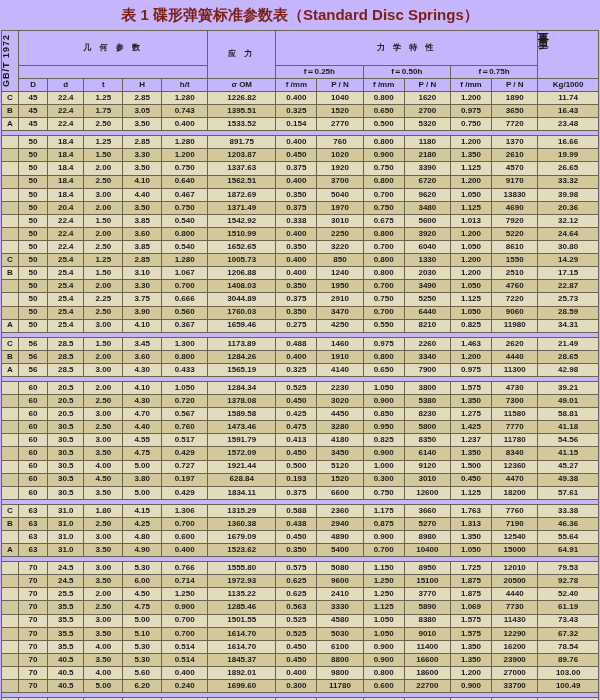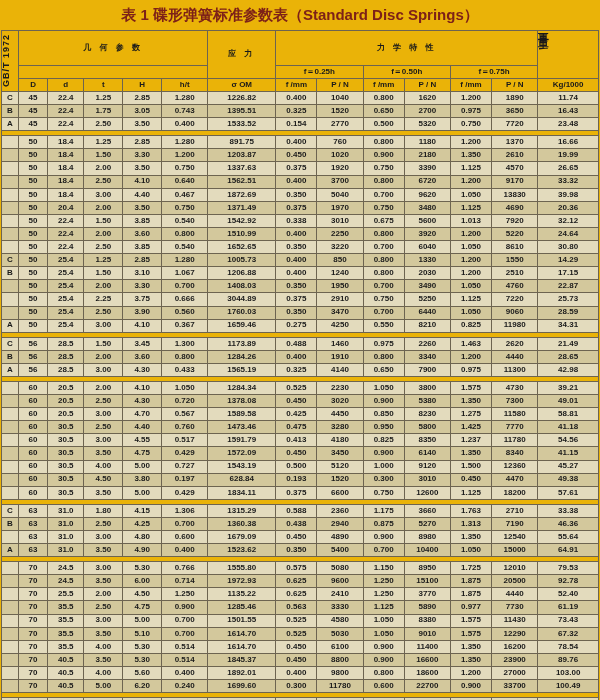--- a/index.html
+++ b/index.html
@@ -10,21 +10,21 @@
     width: 600px;
     height: 700px;
     background: #d9cfa8;
     font-family: "Liberation Sans", sans-serif;
     overflow: hidden;
   }
   .page {
     position: relative;
     width: 600px;
     height: 700px;
-    background: #eab308;
+    background: #c4b5fd;
     box-sizing: border-box;
   }
   .title {
     text-align: center;
     font-size: 15px;
     font-weight: bold;
     color: #7d2118;
     padding: 6px 0 5px 0;
     letter-spacing: 0px;
     white-space: nowrap;
@@ -585,21 +585,21 @@
           <td>8340</td>
           <td>41.15</td>
         </tr>
         <tr class="datarow band-a">
           <td class="cls"></td>
           <td>60</td>
           <td>30.5</td>
           <td>4.00</td>
           <td>5.00</td>
           <td>0.727</td>
-          <td>1543.19</td>
+          <td>1921.44</td>
           <td>0.500</td>
           <td>5120</td>
           <td>1.000</td>
           <td>9120</td>
           <td>1.500</td>
           <td>12360</td>
           <td>45.27</td>
         </tr>
         <tr class="datarow band-b">
           <td class="cls"></td>
@@ -642,21 +642,21 @@
           <td>31.0</td>
           <td>1.80</td>
           <td>4.15</td>
           <td>1.306</td>
           <td>1315.29</td>
           <td>0.588</td>
           <td>2360</td>
           <td>1.175</td>
           <td>3660</td>
           <td>1.763</td>
-          <td>2710</td>
+          <td>7760</td>
           <td>33.38</td>
         </tr>
         <tr class="datarow band-b">
           <td class="cls">B</td>
           <td>63</td>
           <td>31.0</td>
           <td>2.50</td>
           <td>4.25</td>
           <td>0.700</td>
           <td>1360.38</td>
@@ -756,21 +756,21 @@
           <td>70</td>
           <td>35.5</td>
           <td>2.50</td>
           <td>4.75</td>
           <td>0.900</td>
           <td>1285.46</td>
           <td>0.563</td>
           <td>3330</td>
           <td>1.125</td>
           <td>5890</td>
-          <td>0.977</td>
+          <td>1.069</td>
           <td>7730</td>
           <td>61.19</td>
         </tr>
         <tr class="datarow band-a">
           <td class="cls"></td>
           <td>70</td>
           <td>35.5</td>
           <td>3.00</td>
           <td>5.00</td>
           <td>0.700</td>

